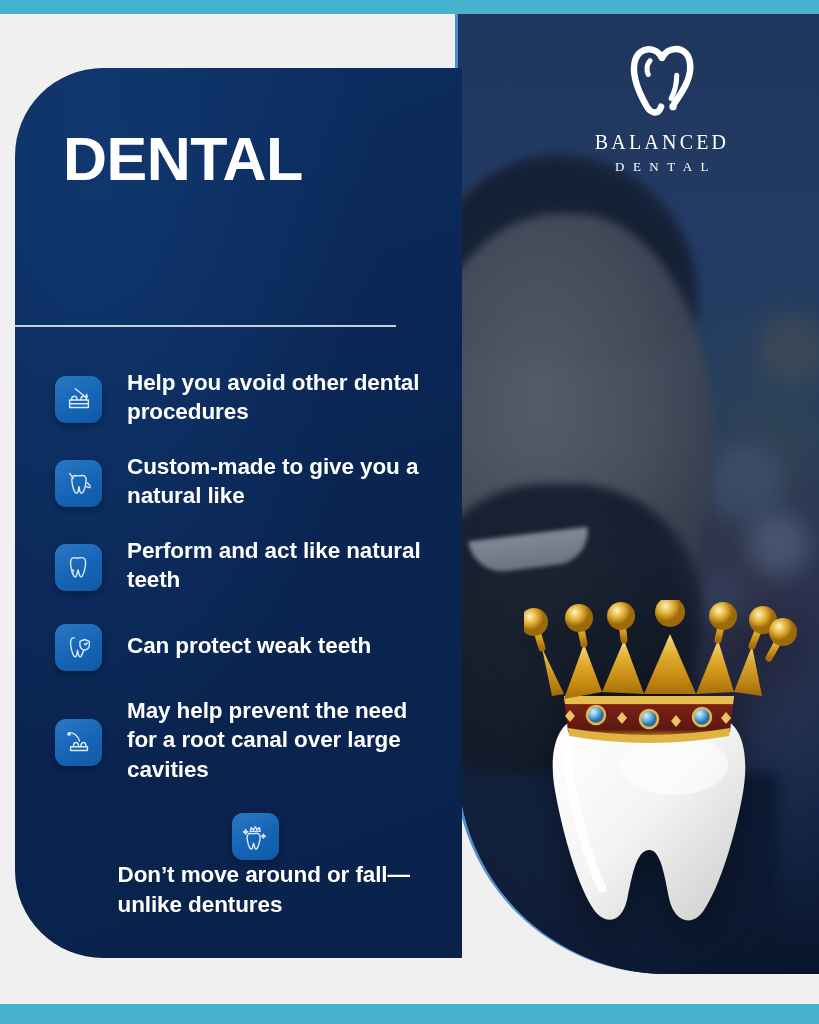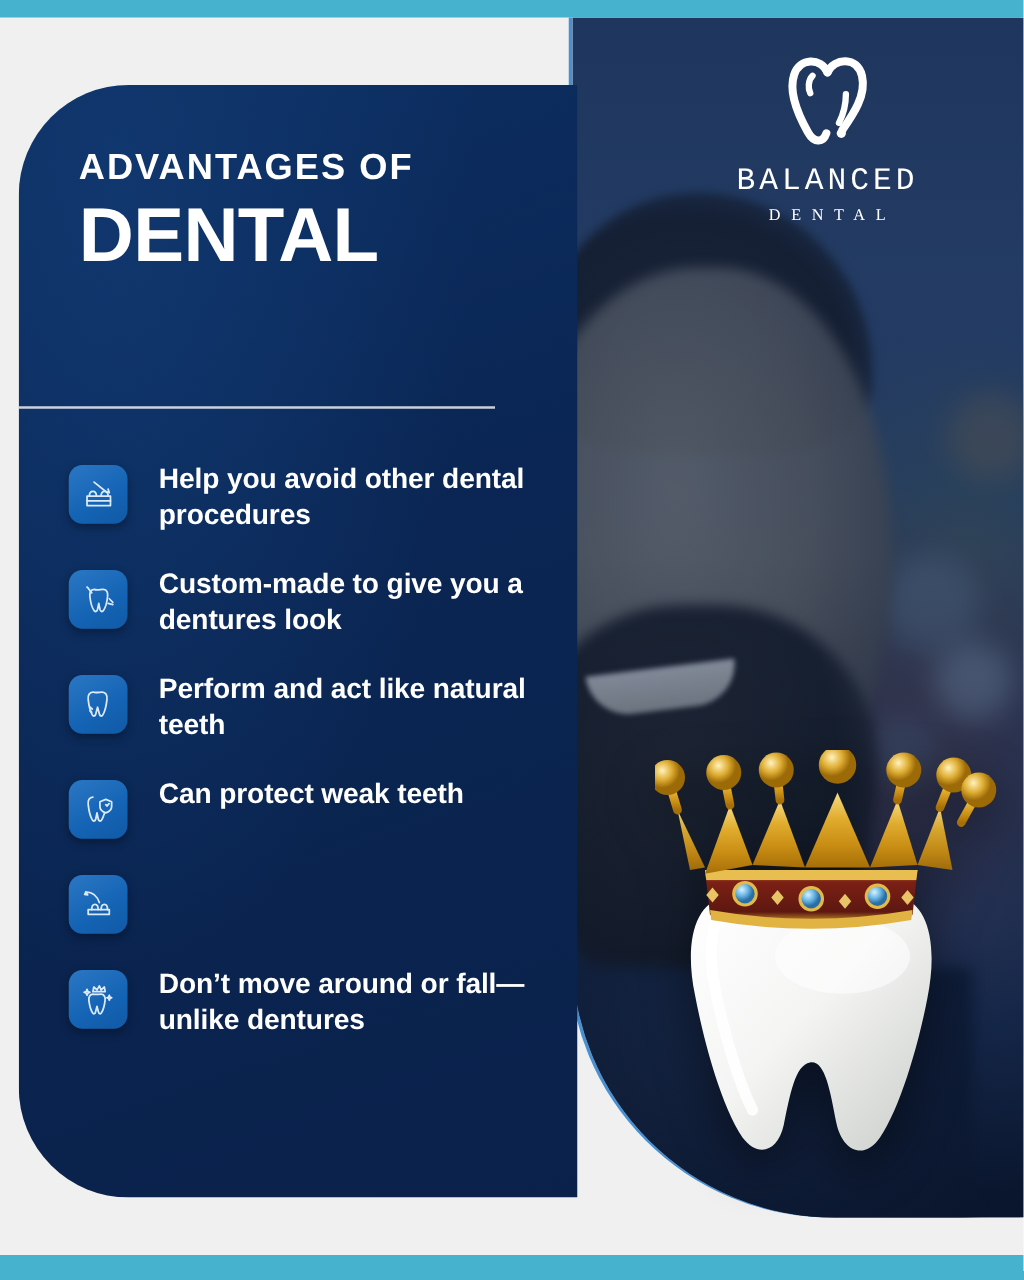--- a/index.html
+++ b/index.html
@@ -118,23 +118,23 @@
     position: absolute;
     left: 562px;
     top: 34px;
     width: 200px;
     text-align: center;
     z-index: 22;
     color: #ffffff;
   }
   .logo-mark { width: 92px; height: 92px; margin: 0 auto 6px; display: block; }
   .logo-word {
-    font-size: 25px;
+    font-size: 20px;
     letter-spacing: 3.2px;
-    font-family: Liberation Mono, monospace;
+    font-family: Liberation Serif, serif;
     line-height: 1;
   }
   .logo-sub {
     font-size: 13px;
     letter-spacing: 8.5px;
     margin-top: 7px;
     font-family: "Liberation Serif", serif;
     padding-left: 8px;
   }
 
@@ -194,24 +194,24 @@
   }
 
   .list {
     position: absolute;
     left: 40px;
     top: 300px;
     width: 400px;
   }
   .row {
     display: flex;
-    align-items: flex-start;
+    align-items: center;
     margin-bottom: 25px;
   }
-  .row:last-child { margin-bottom: 0; }
+  .row:last-child { margin-bottom: 0; flex-direction: column; }
   .ico {
     flex: 0 0 auto;
     width: 47px;
     height: 47px;
     border-radius: 11px;
     background: linear-gradient(150deg, #2b77c4 0%, #1463b4 60%, #115aa6 100%);
     box-shadow: 0 3px 7px rgba(0,0,0,.30);
     display: flex;
     align-items: center;
     justify-content: center;
@@ -331,21 +331,20 @@
     <ellipse cx="178" cy="117" rx="9" ry="9" fill="url(#gemg)" stroke="#e3b949" stroke-width="2.5"></ellipse>
     <path d="M98 112 l5 6 -5 6 -5 -6 Z" fill="#e8c466"></path>
     <path d="M152 115 l5 6 -5 6 -5 -6 Z" fill="#e8c466"></path>
     <path d="M202 112 l5 6 -5 6 -5 -6 Z" fill="#e8c466"></path>
     <path d="M46 110 l5 6 -5 6 -5 -6 Z" fill="#e8c466"></path>
   </svg>
 
   <div class="card">
 
     <div class="headline">
-      <div class="h-small">ADVANTAGES OF</div>
       <div class="h-big">DENTAL</div>
     </div>
 
     <div class="divider"></div>
 
     <div class="list">
 
       <div class="row">
         <span class="ico">
           <svg width="30" height="30" viewBox="0 0 32 32" fill="none" stroke="#dceaf8" stroke-width="1.5" stroke-linecap="round" stroke-linejoin="round">
@@ -359,21 +358,21 @@
       </div>
 
       <div class="row">
         <span class="ico">
           <svg width="30" height="30" viewBox="0 0 32 32" fill="none" stroke="#dceaf8" stroke-width="1.5" stroke-linecap="round" stroke-linejoin="round">
             <path d="M12 8c-3 0-4 3-3.5 6.5C9 19 10.5 24 12 26c1 1.5 2.5 1 3-1l1-5 1 5c.5 2 2 2.5 3 1 1.5-2 3-7 3.5-11.5C24 11 23 8 20 8c-3 0-5 1-8 0z"></path>
             <path d="M7 7l3 4M6 6l1 1"></path>
             <path d="M25 16l3 3M24 20l4 1"></path>
           </svg>
         </span>
-        <span class="row-text">Custom-made to give you a dentures look</span>
+        <span class="row-text">Custom-made to give you a natural like</span>
       </div>
 
       <div class="row">
         <span class="ico">
           <svg width="30" height="30" viewBox="0 0 32 32" fill="none" stroke="#dceaf8" stroke-width="1.5" stroke-linecap="round" stroke-linejoin="round">
             <path d="M11 6c-3 0-4.5 3-4 6.5C7.5 17 9 23 10.5 25.5c1 1.6 2.6 1.1 3-1l1.5-5.5 1.5 5.5c.4 2.1 2 2.6 3 1C21 23 22.5 17 23 12.5 23.5 9 22 6 19 6c-2.5 0-5.5 1-8 0z"></path>
             <path d="M9 19l1.5 1.5M8.5 22l1.5 1.2"></path>
           </svg>
         </span>
         <span class="row-text">Perform and act like natural teeth</span>
@@ -392,20 +391,21 @@
 
       <div class="row">
         <span class="ico">
           <svg width="30" height="30" viewBox="0 0 32 32" fill="none" stroke="#dceaf8" stroke-width="1.5" stroke-linecap="round" stroke-linejoin="round">
             <path d="M7 21h18v4H7z"></path>
             <path d="M10 21c0-3 1.3-4.5 2.8-4.5S15.5 18 15.5 21M18 21c0-3 1.3-4.5 2.8-4.5S23.5 18 23.5 21"></path>
             <path d="M5 6c6 0 10 4 11.5 9"></path>
             <path d="M5 6l-1 2 2.5.5z"></path>
           </svg>
         </span>
+        <span class="row-text">May help prevent the need for a root canal over large cavities</span>
       </div>
 
       <div class="row">
         <span class="ico">
           <svg width="30" height="30" viewBox="0 0 32 32" fill="none" stroke="#dceaf8" stroke-width="1.5" stroke-linecap="round" stroke-linejoin="round">
             <path d="M11 12c-2.5 0-3.8 2.6-3.4 5.6C8.1 21.5 9.4 26 10.7 28c.9 1.4 2.2 1 2.6-.9l1.2-4.6 1.2 4.6c.4 1.9 1.7 2.3 2.6.9 1.3-2 2.6-6.5 3.1-10.4.4-3-.9-5.6-3.4-5.6-2.2 0-4.8.9-7 0z"></path>
             <path d="M11 10l.8-4 2.7 2.4L16.5 5 18 8.4 20.8 6l.7 4z"></path>
             <path d="M6 8l.7 1.8L8.5 10.5 6.7 11.2 6 13l-.7-1.8L3.5 10.5l1.8-.7z"></path>
             <path d="M25 13l.6 1.5 1.5.6-1.5.6-.6 1.5-.6-1.5-1.5-.6 1.5-.6z"></path>
           </svg>

